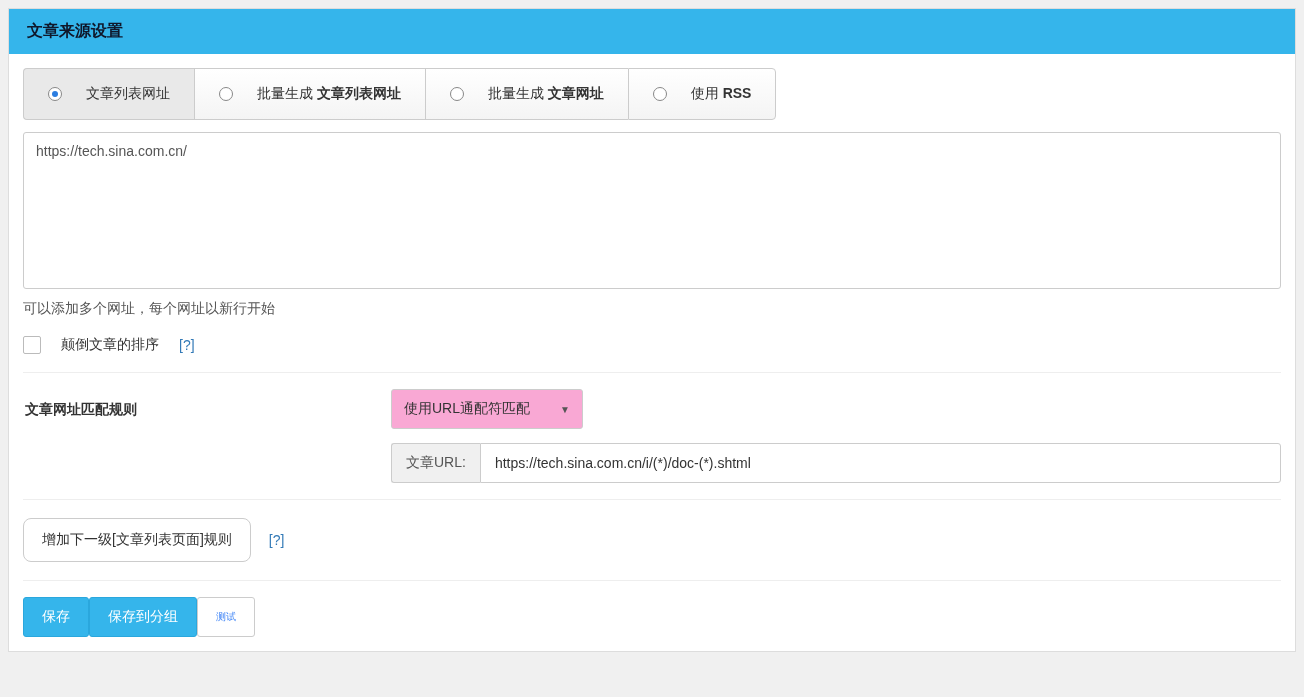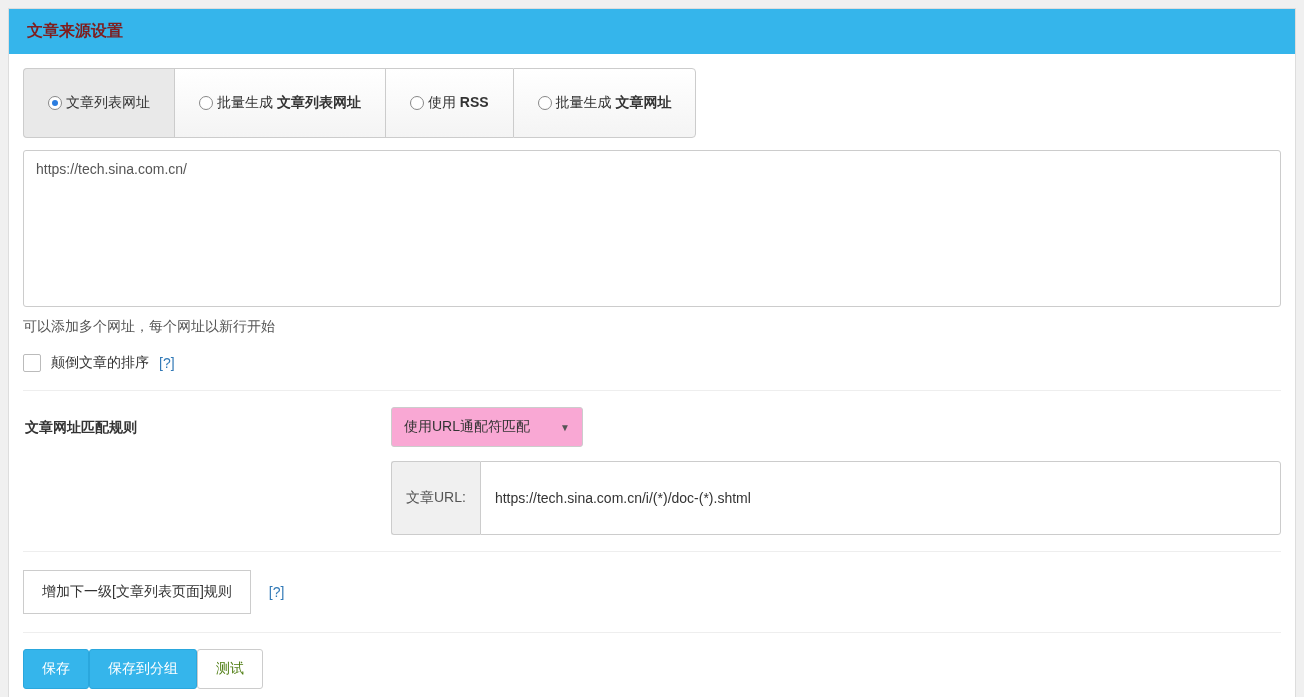--- a/index.html
+++ b/index.html
@@ -14,37 +14,37 @@
       color: #333;
       width: 1304px;
     }
     .panel {
       background: #fff;
       margin: 8px;
       border: 1px solid #ddd;
     }
     .panel-header {
       background: #35b5eb;
-      color: #7f1d1d;
+      color: #0f172a;
       padding: 12px 18px;
       font-size: 16px;
       font-weight: bold;
     }
     .panel-body {
       padding: 14px;
     }
     .tabs {
       display: flex;
       gap: 0;
     }
     .tab {
       display: flex;
       align-items: center;
-      gap: 4px;
-      padding: 25px 24px;
+      gap: 24px;
+      padding: 16px 24px;
       border: 1px solid #ccc;
       background: linear-gradient(#ffffff, #f4f4f4);
       cursor: pointer;
       font-size: 14px;
       color: #333;
       border-right: none;
     }
     .tab:last-child {
       border-right: 1px solid #ccc;
       border-top-right-radius: 4px;
@@ -91,21 +91,21 @@
       font-family: inherit;
     }
     .hint {
       color: #555;
       padding: 8px 0 18px 0;
       font-size: 14px;
     }
     .checkbox-row {
       display: flex;
       align-items: center;
-      gap: 10px;
+      gap: 20px;
       padding-bottom: 18px;
     }
     .checkbox-box {
       width: 18px;
       height: 18px;
       border: 1px solid #bbb;
       background: #fff;
       border-radius: 2px;
     }
     .help-link {
@@ -147,21 +147,21 @@
     }
     .input-group {
       display: flex;
       margin-top: 14px;
       width: 100%;
     }
     .input-addon {
       background: #f0f0f0;
       border: 1px solid #ccc;
       border-right: none;
-      padding: 27px 14px;
+      padding: 10px 14px;
       color: #555;
       border-top-left-radius: 3px;
       border-bottom-left-radius: 3px;
       font-size: 14px;
     }
     .input-field {
       flex: 1;
       border: 1px solid #ccc;
       padding: 0 14px;
       font-size: 14px;
@@ -173,47 +173,47 @@
       border-top: 1px solid #eee;
       padding: 18px 0;
       display: flex;
       align-items: center;
       gap: 18px;
     }
     .btn-white {
       background: #fff;
       border: 1px solid #ccc;
       padding: 12px 18px;
-      border-radius: 0;
+      border-radius: 8px;
       cursor: pointer;
       font-size: 14px;
       color: #333;
     }
     .footer-row {
       border-top: 1px solid #eee;
       padding-top: 16px;
       display: flex;
     }
     .btn-primary {
       background: #35b5eb;
       color: #fff;
       border: 1px solid #2aa7dd;
       padding: 10px 18px;
       border-radius: 3px;
       cursor: pointer;
       font-size: 14px;
     }
     .btn-default {
       background: #fff;
-      color: #4d7c0f;
+      color: #3b82f6;
       border: 1px solid #ccc;
       padding: 10px 18px;
       border-radius: 3px;
       cursor: pointer;
-      font-size: 14px;
+      font-size: 10px;
     }
   </style>
 </head>
 <body>
 
 <div class="panel">
   <div class="panel-header">文章来源设置</div>
 
   <div class="panel-body">
 
@@ -221,25 +221,25 @@
       <div class="tab active">
         <span class="radio-dot checked"></span>
         <span><span>文章列表网址</span><span class="bold"></span></span>
       </div>
       <div class="tab">
         <span class="radio-dot"></span>
         <span><span>批量生成 </span><span class="bold">文章列表网址</span></span>
       </div>
       <div class="tab">
         <span class="radio-dot"></span>
-        <span><span>使用 </span><span class="bold">RSS</span></span>
+        <span><span>批量生成 </span><span class="bold">文章网址</span></span>
       </div>
       <div class="tab">
         <span class="radio-dot"></span>
-        <span><span>批量生成 </span><span class="bold">文章网址</span></span>
+        <span><span>使用 </span><span class="bold">RSS</span></span>
       </div>
     </div>
 
     <textarea class="textarea-url" style="">https://tech.sina.com.cn/</textarea>
 
     <div class="hint">可以添加多个网址，每个网址以新行开始</div>
 
     <div class="checkbox-row">
       <span class="checkbox-box"></span>
       <span>颠倒文章的排序</span>

